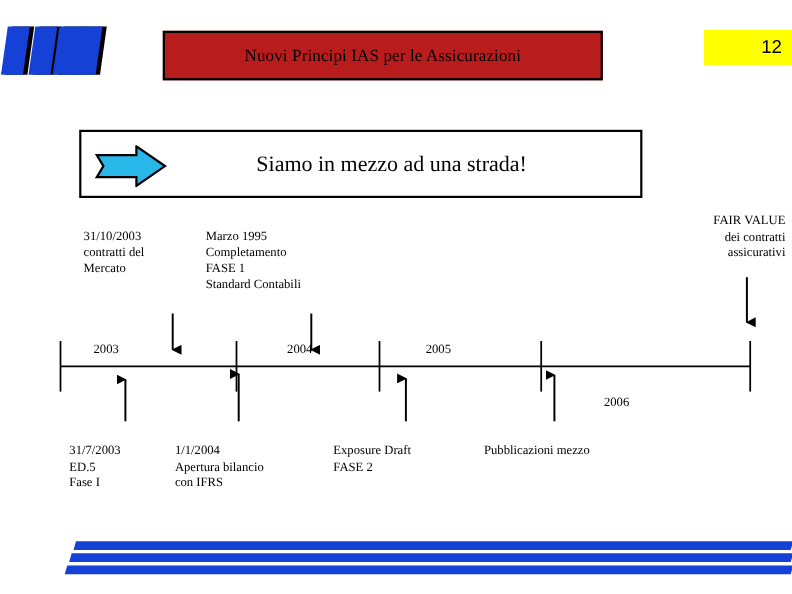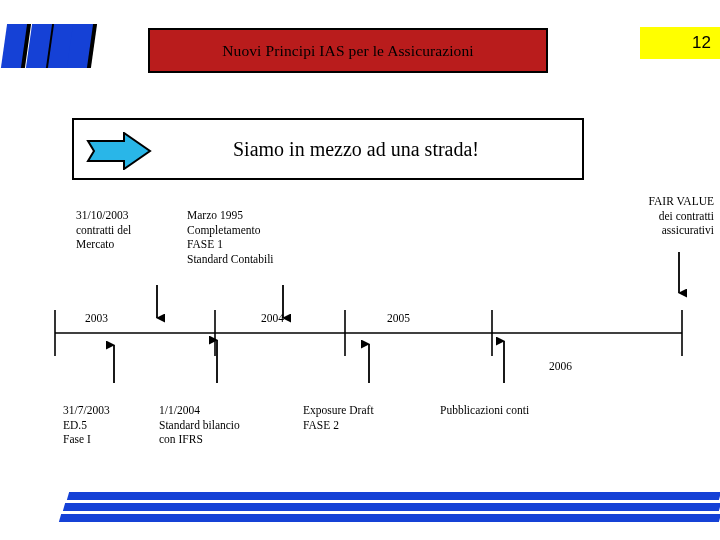--- a/index.html
+++ b/index.html
@@ -116,31 +116,31 @@
   </div>
 
   <div class="lbl" style="left:63px;top:403px;width:113px;">
     <span class="ln">31/7/2003</span>
     <span class="ln">ED.5</span>
     <span class="ln">Fase I</span>
   </div>
 
   <div class="lbl" style="left:159px;top:403px;width:125px;">
     <span class="ln">1/1/2004</span>
-    <span class="ln">Standard bilancio</span>
+    <span class="ln">Apertura bilancio</span>
     <span class="ln">con IFRS</span>
   </div>
 
   <div class="lbl" style="left:303px;top:403px;width:133px;">
     <span class="ln">Exposure Draft</span>
     <span class="ln">FASE 2</span>
   </div>
 
   <div class="lbl" style="left:440px;top:403px;width:150px;">
-    <span class="ln">Pubblicazioni conti</span>
+    <span class="ln">Pubblicazioni mezzo</span>
   </div>
 
   <svg id="timeline" viewBox="0 0 720 540">
     <defs>
       <marker id="head-down" markerWidth="9" markerHeight="9" refX="4.5" refY="8" orient="auto" markerUnits="userSpaceOnUse">
         <polygon points="0,0 9,0 4.5,9" fill="#000"></polygon>
       </marker>
       <marker id="head-up" markerWidth="9" markerHeight="9" refX="4.5" refY="8" orient="auto" markerUnits="userSpaceOnUse">
         <polygon points="0,0 9,0 4.5,9" fill="#000"></polygon>
       </marker>

